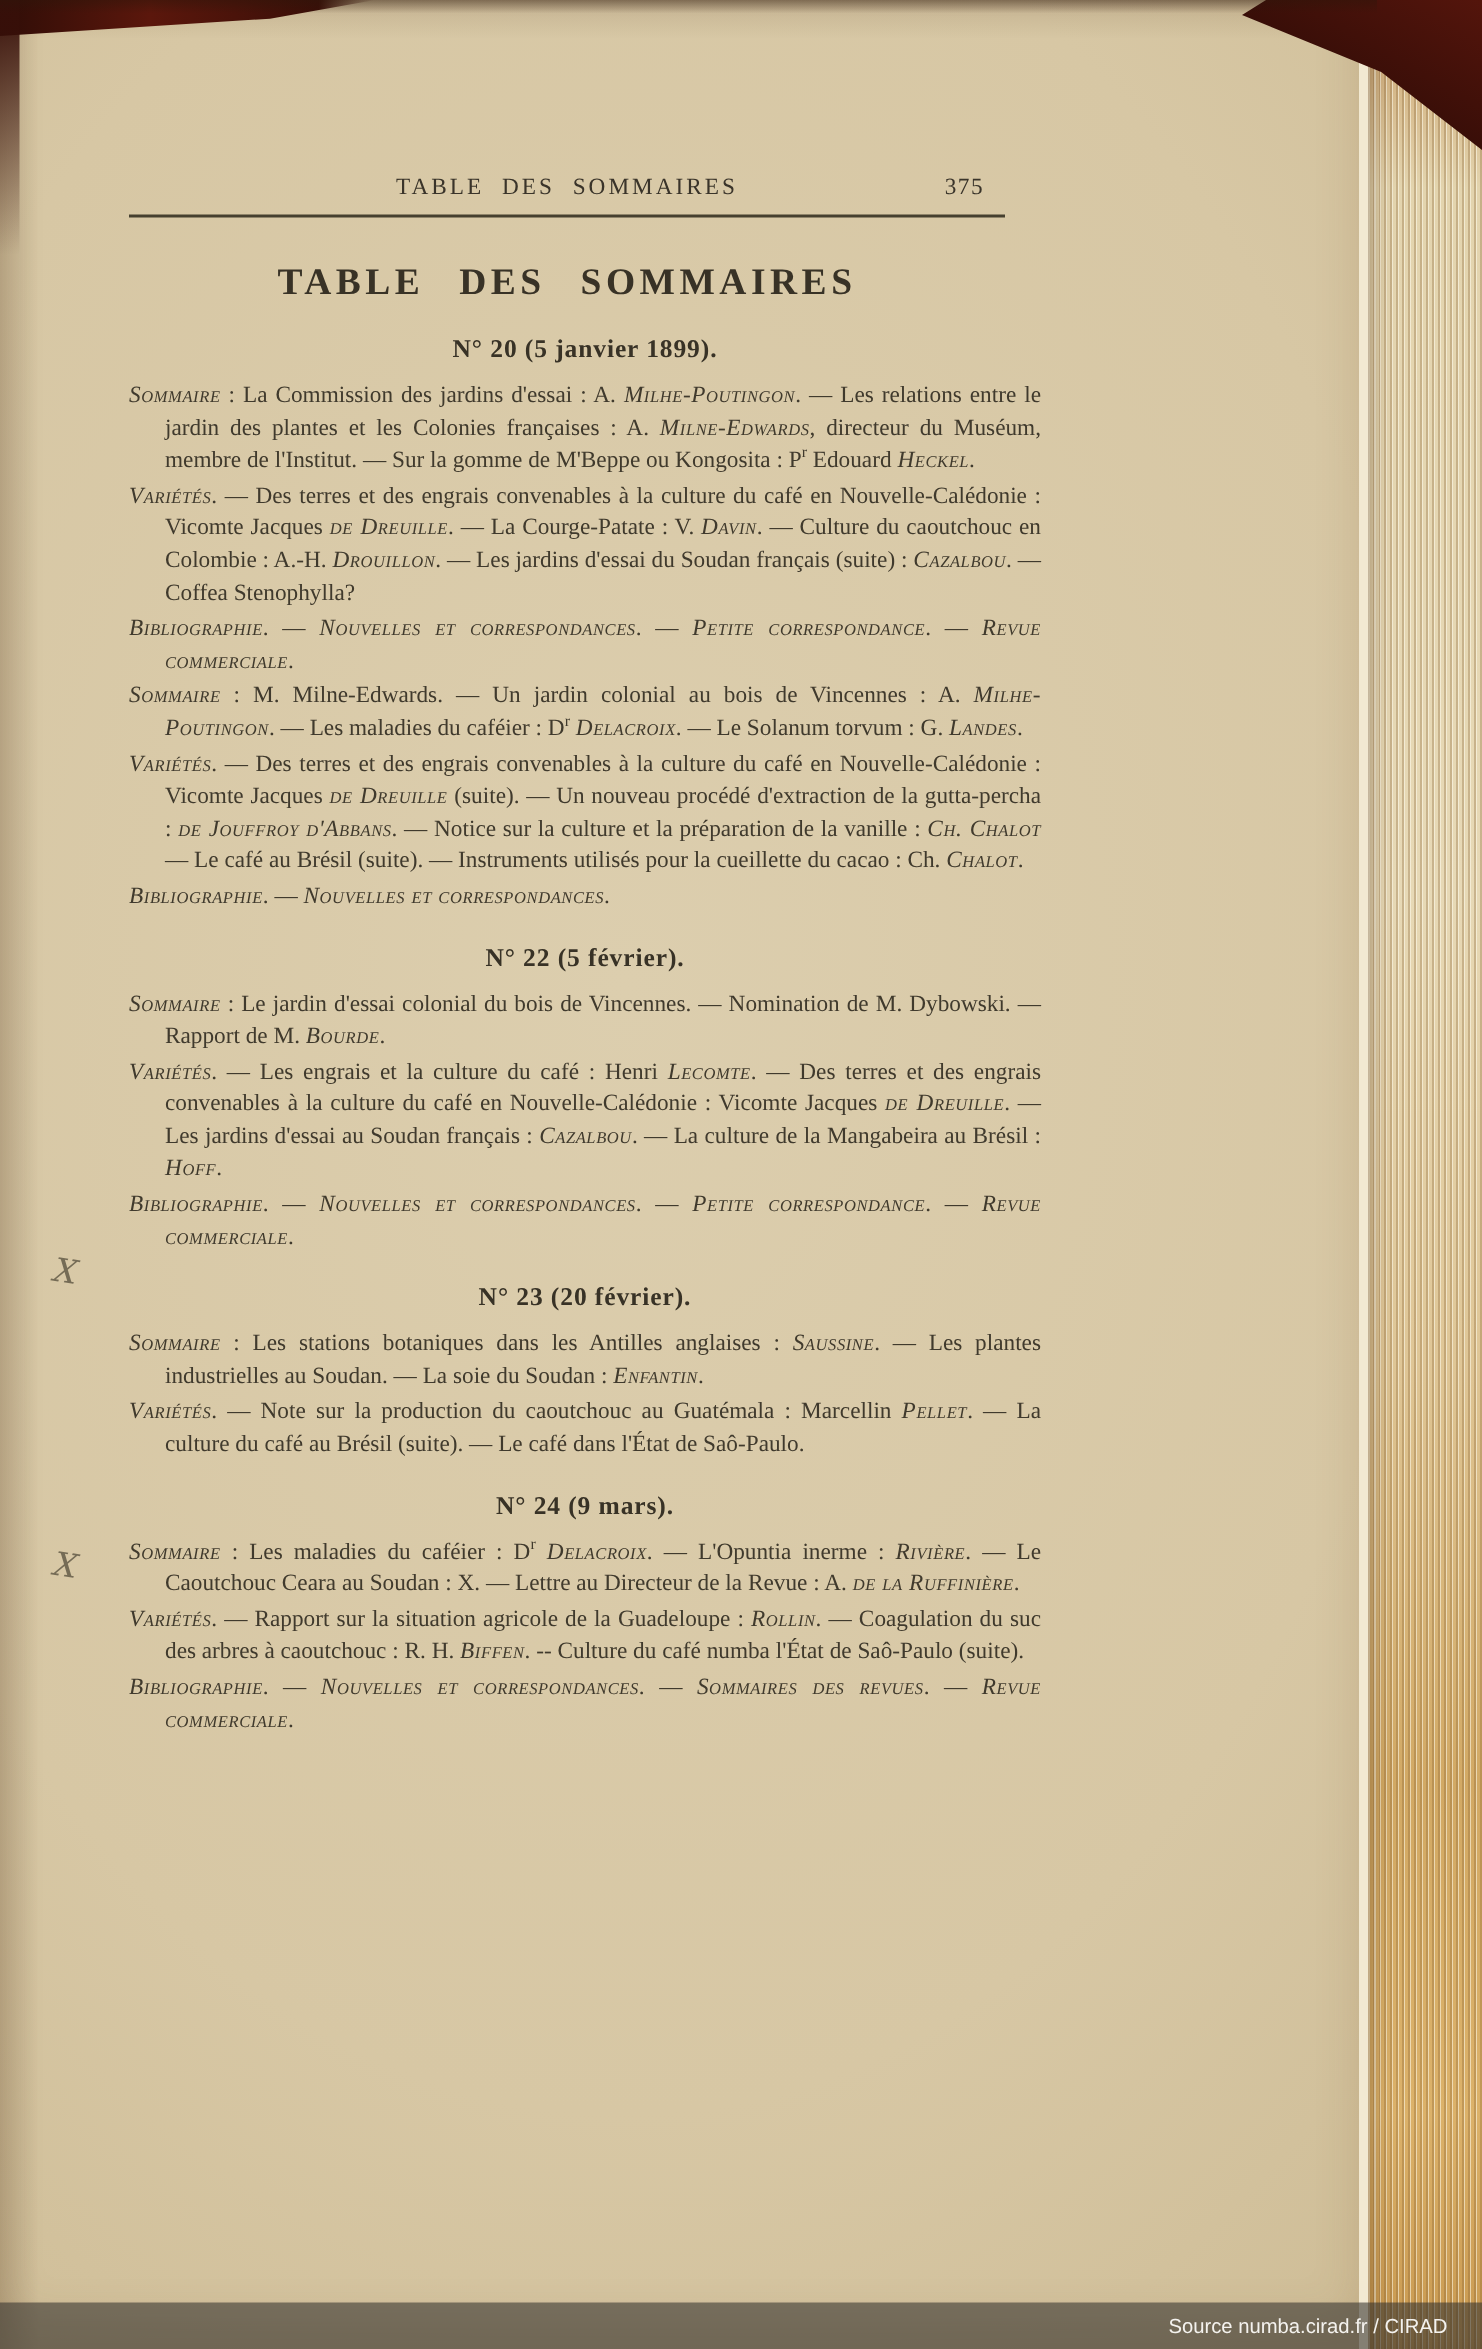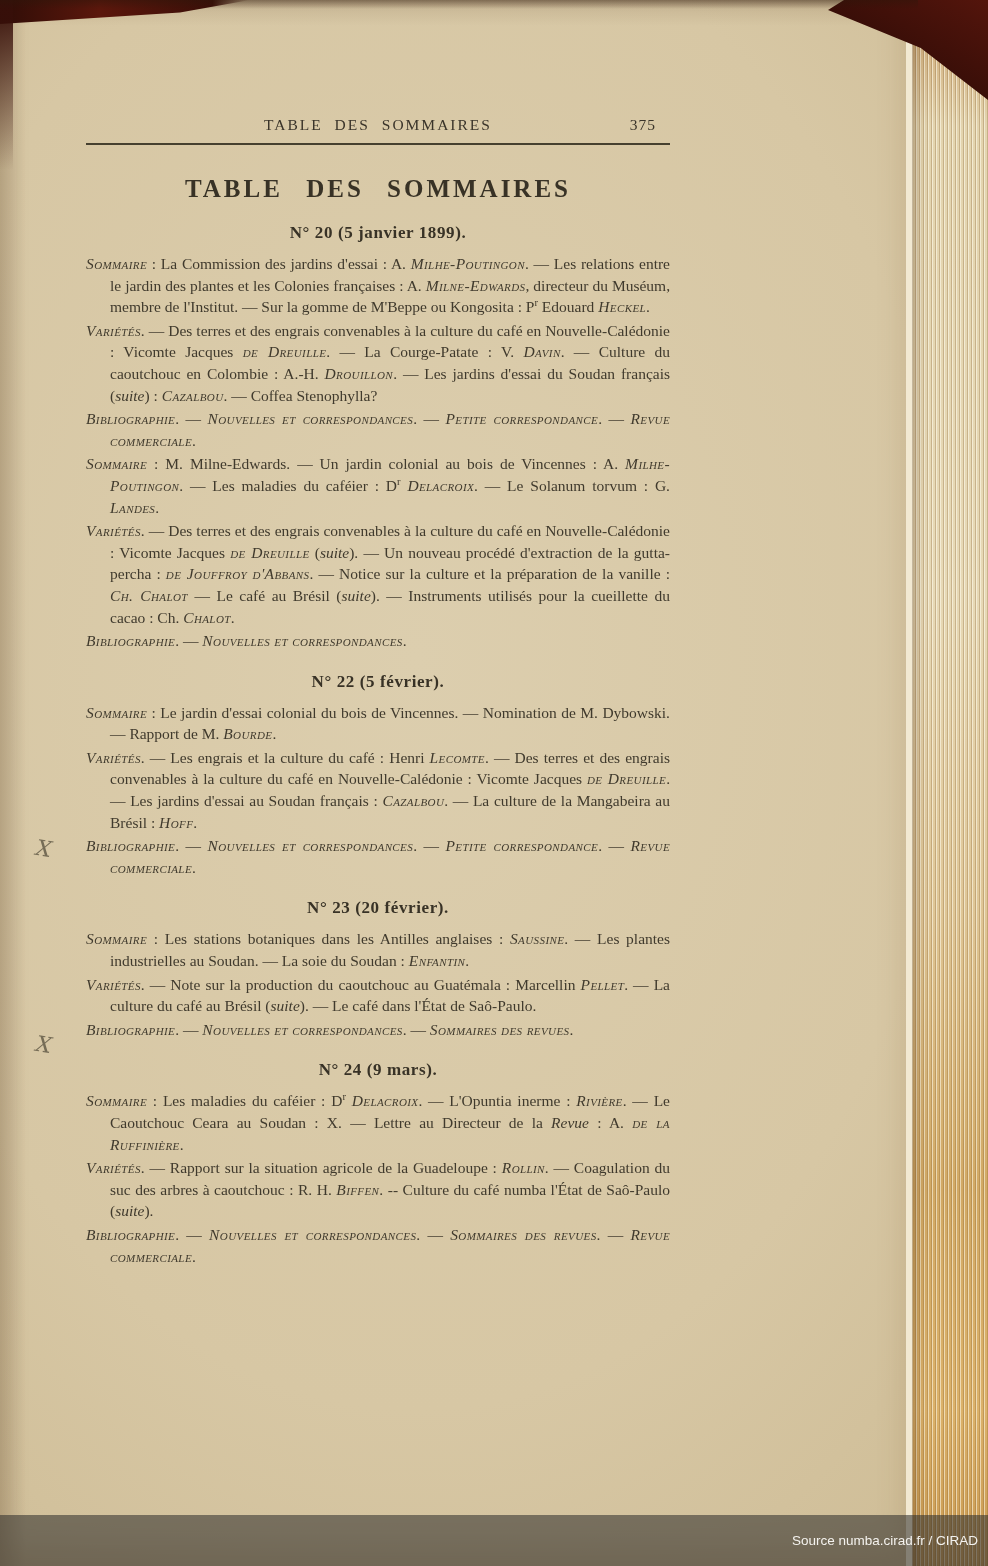--- a/index.html
+++ b/index.html
@@ -66,48 +66,48 @@
   }
   .rh-page{position:absolute;right:14px;top:0;letter-spacing:1px;font-family:Liberation Serif, serif;}
   .head-rule{
     margin:9px 104px 0 86px;border:0;border-top:2px solid #46402f;height:0;
   }
   .page-title{
     margin:30px 104px 0 86px;text-align:center;
     font-size:25px;font-weight:700;letter-spacing:3px;word-spacing:14px;
     color:#383226;
   }
-  .sections{display:block;margin:0 104px 0 86px;}
+  .sections{display:block;margin:0 80px 0 86px;}
   .sec-heading{
     text-align:center;font-size:17px;font-weight:700;letter-spacing:.6px;
     margin:20px 0 10px;color:#383226;
   }
   .para{
     margin:0 0 2px;padding-left:24px;text-indent:-24px;
     font-size:15.5px;line-height:21.6px;text-align:justify;color:#403a2d;
   }
   .seg-sc{font-variant:small-caps;letter-spacing:.4px;font-style:italic;}
-  .seg-i{font-style:italic;}
+  .seg-i{}
   .seg-sup{vertical-align:super;font-size:.68em;line-height:0;}
 
   
   .margin-mark{
     position:absolute;left:36px;color:rgba(100,92,72,0.85);
     font-size:22px;font-style:italic;transform:rotate(9deg);
     font-family:"DejaVu Serif",serif;
   }
   .mark-1{top:836px;}
   .mark-2{top:1032px;}
 
   
   .source-bar{
-    position:absolute;left:0;right:0;bottom:0;height:51px;
+    position:absolute;left:0;right:0;bottom:0;height:31px;
     background:rgba(52,50,46,0.58);
     display:flex;align-items:center;justify-content:flex-end;
-    padding-right:10px;box-sizing:border-box;
+    padding-right:23px;box-sizing:border-box;
   }
   .source-bar span{
     color:#f4f2ee;font-family:"Liberation Sans","DejaVu Sans",sans-serif;
     font-size:13.5px;
   }
 </style>
 </head>
 <body>
 
 <div class="scan">
@@ -143,21 +143,20 @@
         <section>
           <h2 class="sec-heading">N° 22 (5 février).</h2>
           <p class="para"><span class="seg-sc">Sommaire</span><span> : Le jardin d'essai colonial du bois de Vincennes. — Nomination de M. Dybowski. — Rapport de M. </span><span class="seg-sc">Bourde</span><span>.</span></p>
           <p class="para"><span class="seg-sc">Variétés</span><span>. — Les engrais et la culture du café : Henri </span><span class="seg-sc">Lecomte</span><span>. — Des terres et des engrais convenables à la culture du café en Nouvelle-Calédonie : Vicomte Jacques </span><span class="seg-sc">de Dreuille</span><span>. — Les jardins d'essai au Soudan français : </span><span class="seg-sc">Cazalbou</span><span>. — La culture de la Mangabeira au Brésil : </span><span class="seg-sc">Hoff</span><span>.</span></p>
           <p class="para"><span class="seg-sc">Bibliographie</span><span>. — </span><span class="seg-sc">Nouvelles et correspondances</span><span>. — </span><span class="seg-sc">Petite correspondance</span><span>. — </span><span class="seg-sc">Revue commerciale</span><span>.</span></p>
         </section>
         <section>
           <h2 class="sec-heading">N° 23 (20 février).</h2>
           <p class="para"><span class="seg-sc">Sommaire</span><span> : Les stations botaniques dans les Antilles anglaises : </span><span class="seg-sc">Saussine</span><span>. — Les plantes industrielles au Soudan. — La soie du Soudan : </span><span class="seg-sc">Enfantin</span><span>.</span></p>
           <p class="para"><span class="seg-sc">Variétés</span><span>. — Note sur la production du caoutchouc au Guatémala : Marcellin </span><span class="seg-sc">Pellet</span><span>. — La culture du café au Brésil (</span><span class="seg-i">suite</span><span>). — Le café dans l'État de Saô-Paulo.</span></p>
-          <p class="para"><span class="seg-sc">Bibliographie</span><span>. — </span><span class="seg-sc">Nouvelles et correspondances</span><span>. — </span><span class="seg-sc">Sommaires des revues</span><span>.</span></p>
         </section>
         <section>
           <h2 class="sec-heading">N° 24 (9 mars).</h2>
           <p class="para"><span class="seg-sc">Sommaire</span><span> : Les maladies du caféier : D</span><span class="seg-sup">r</span><span> </span><span class="seg-sc">Delacroix</span><span>. — L'Opuntia inerme : </span><span class="seg-sc">Rivière</span><span>. — Le Caoutchouc Ceara au Soudan : X. — Lettre au Directeur de la </span><span class="seg-i">Revue</span><span> : A. </span><span class="seg-sc">de la Ruffinière</span><span>.</span></p>
           <p class="para"><span class="seg-sc">Variétés</span><span>. — Rapport sur la situation agricole de la Guadeloupe : </span><span class="seg-sc">Rollin</span><span>. — Coagulation du suc des arbres à caoutchouc : R. H. </span><span class="seg-sc">Biffen</span><span>. -- Culture du café numba l'État de Saô-Paulo (</span><span class="seg-i">suite</span><span>).</span></p>
           <p class="para"><span class="seg-sc">Bibliographie</span><span>. — </span><span class="seg-sc">Nouvelles et correspondances</span><span>. — </span><span class="seg-sc">Sommaires des revues</span><span>. — </span><span class="seg-sc">Revue commerciale</span><span>.</span></p>
         </section>
       </div>
   </div>
 

